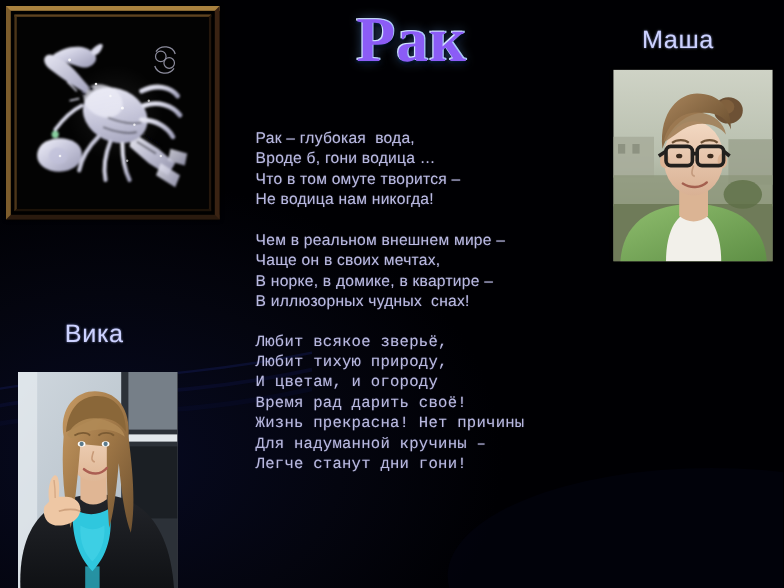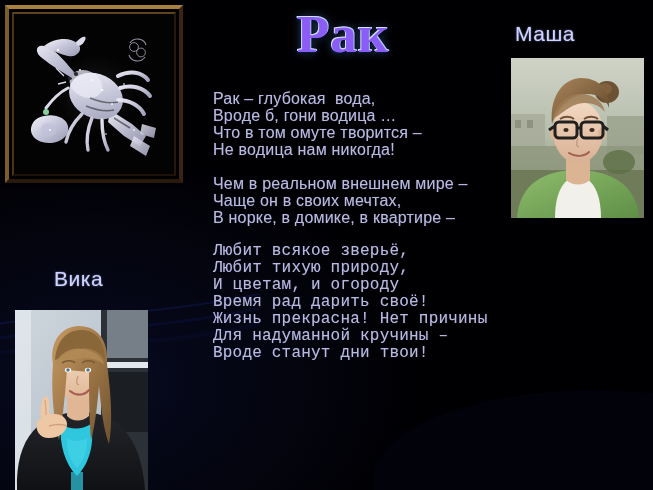--- a/index.html
+++ b/index.html
@@ -95,44 +95,44 @@
       -1px 1px 2px #07203f,
       2px 2px 3px #000814,
       0 0 10px rgba(120,180,255,.45);
     white-space: nowrap;
   }
 
   
   .poem {
     position: absolute;
     left: 213px;
-    top: 90px;
+    top: 106px;
     width: 290px;
-    font-size: 16px;
+    font-size: 13px;
     line-height: 17px;
     color: #b9b9df;
     letter-spacing: .2px;
     text-shadow: 0 0 1px rgba(150,150,210,.5);
   }
   .poem .stanza { margin: 0 0 17px 0; }
   .poem .stanza:last-child { margin-bottom: 0; font-family: Liberation Mono, monospace; }
   .poem .line { white-space: pre; }
 
   
   .name-label {
     position: absolute;
     font-size: 21px;
     color: #cdd2ff;
     letter-spacing: .5px;
     text-shadow:
       0 0 2px rgba(170,180,255,.75),
       1px 1px 2px #000;
     white-space: nowrap;
   }
-  .name-masha { left: 515px; top: 22px; }
+  .name-masha { left: 535px; top: 22px; }
   .name-vika  { left: 54px;  top: 267px; }
 
   
   .photo {
     position: absolute;
     overflow: hidden;
     background: #1a1a1a;
   }
   .photo-masha {
     left: 511px;
@@ -254,29 +254,30 @@
     <div class="stanza">
       <div class="line">Рак – глубокая  вода,</div>
       <div class="line">Вроде б, гони водица …</div>
       <div class="line">Что в том омуте творится –</div>
       <div class="line">Не водица нам никогда!</div>
     </div>
     <div class="stanza">
       <div class="line">Чем в реальном внешнем мире –</div>
       <div class="line">Чаще он в своих мечтах,</div>
       <div class="line">В норке, в домике, в квартире –</div>
+      <div class="line">В иллюзорных чудных  снах!</div>
     </div>
     <div class="stanza">
       <div class="line">Любит всякое зверьё,</div>
       <div class="line">Любит тихую природу,</div>
       <div class="line">И цветам, и огороду</div>
       <div class="line">Время рад дарить своё!</div>
       <div class="line">Жизнь прекрасна! Нет причины</div>
       <div class="line">Для надуманной кручины –</div>
-      <div class="line">Вроде станут дни твои!</div>
+      <div class="line">Легче станут дни гони!</div>
     </div>
   </div>
 
   <div class="name-label name-masha">Маша</div>
   <div class="photo photo-masha">
     <svg viewBox="0 0 133 160" preserveAspectRatio="xMidYMid slice">
       <defs>
         <linearGradient id="mSky" x1="0" y1="0" x2="0" y2="1">
           <stop offset="0%" stop-color="#cfd3c6"></stop>
           <stop offset="45%" stop-color="#b8bfae"></stop>

